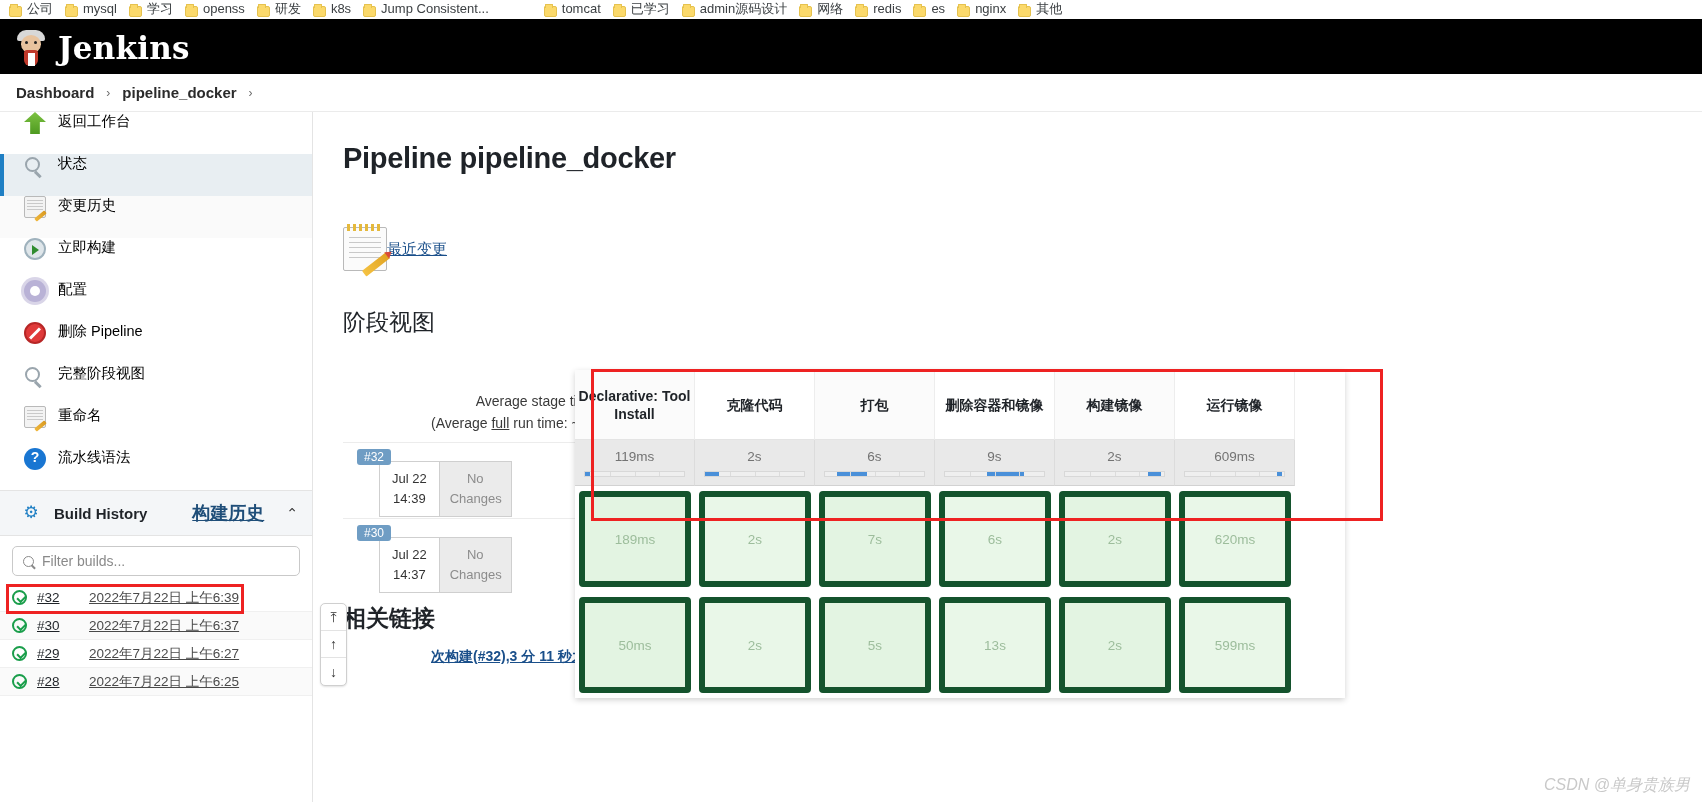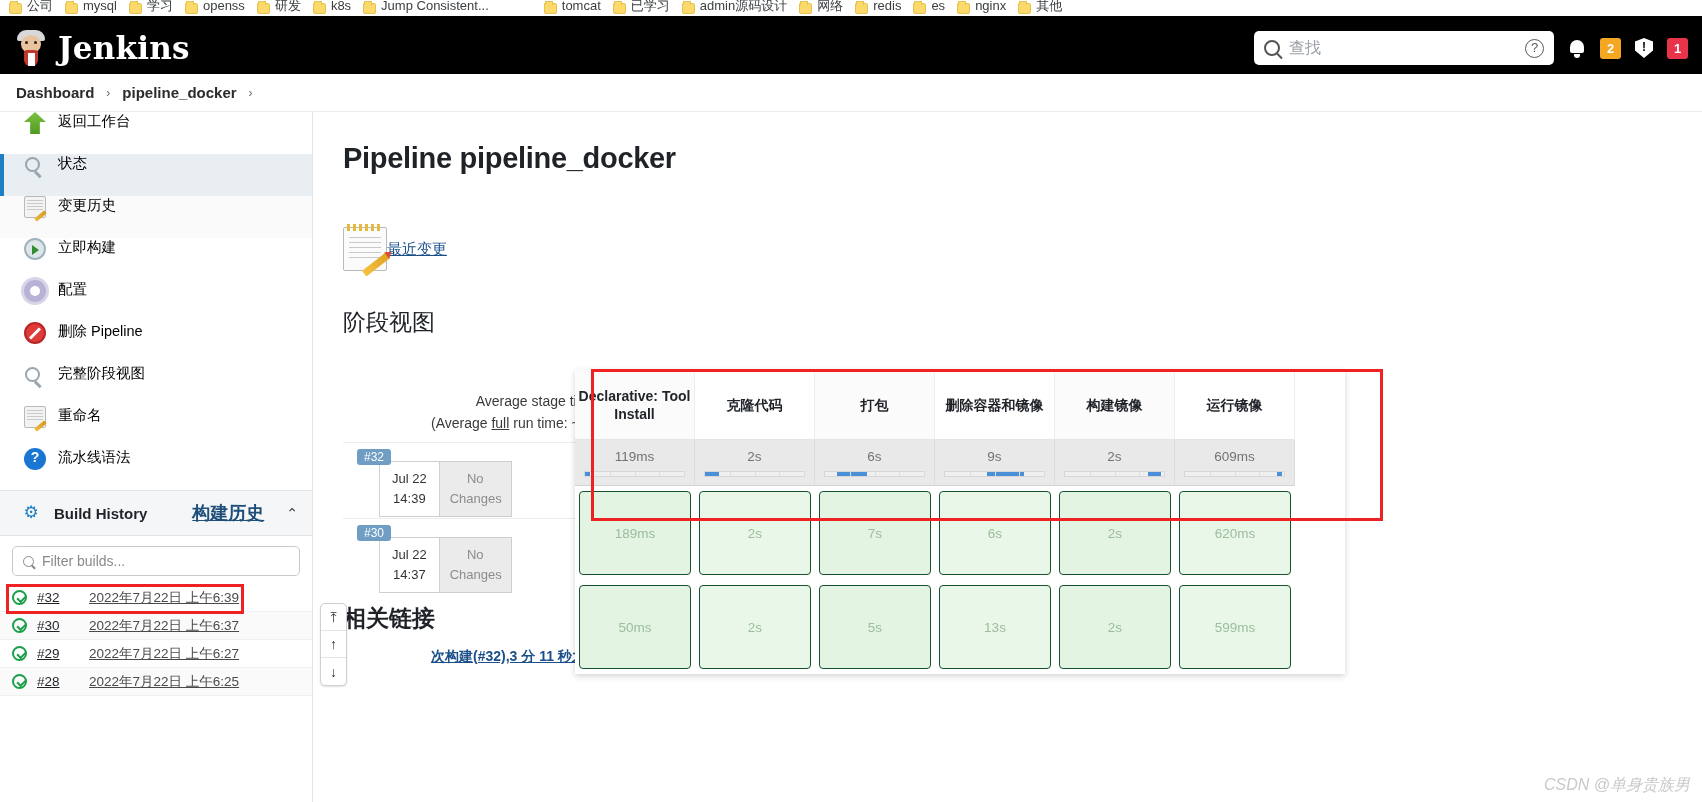--- a/index.html
+++ b/index.html
@@ -12,21 +12,21 @@
     position:relative;
   }
 
   
   #bookmarks {
     height:22px; width:100%;
     background:#ffffff;
     display:flex; align-items:flex-end;
     padding:0 6px 1px 6px;
     overflow:hidden;
-    border-bottom:6px solid #000000;
+    border-bottom:3px solid #000000;
   }
   .bm { display:flex; align-items:center; gap:5px; padding:0 9px 0 3px; white-space:nowrap; }
   .bm-ico {
     width:13px; height:11px; flex:0 0 auto;
     background:#fbd96b; border:1px solid #e6c24e; border-radius:1px 2px 2px 2px;
     position:relative;
   }
   .bm-ico:after{
     content:""; position:absolute; left:0; top:-3px; width:6px; height:3px;
     background:#fbd96b; border:1px solid #e6c24e; border-bottom:none; border-radius:1px 1px 0 0;
@@ -215,22 +215,22 @@
                font-weight:bold; font-size:14px; line-height:18px; border-right:1px solid #ededed;
                border-bottom:1px solid #e4e4e4; background:#fbfbfb;}
   .head-cell.white { background:#fff; }
   .avg-cell { background:#e9e9e9; border-right:1px solid #dcdcdc; border-bottom:1px solid #d2d2d2;
               padding:9px 0 8px 0; }
   .avg-cell .t { font-size:13.5px; color:#737373; }
   .meter { height:6px; margin:7px 9px 0 9px; background:#efefef;
            border:1px solid #d8d8d8; position:relative; }
   .meter i { position:absolute; top:0; bottom:0; background:#4a90d9; display:block; }
   .meter .tick { position:absolute; top:0; bottom:0; width:1px; background:#dcdcdc; }
-  .stage-cell { height:84px; margin:5px 4px; border-radius:4px;
-                background:#e3f4e2; border:1px solid #14532d;
+  .stage-cell { height:96px; margin:5px 4px; border-radius:4px;
+                background:#e3f4e2; border:6px solid #14532d;
                 display:flex; align-items:center; justify-content:center;
                 color:#9dbd9c; font-size:13.5px; }
   .stage-cell.light { background:#e9f7e8; }
 
   
   #annot-box { position:absolute; left:591px; top:369px; width:792px; height:152px;
                border:3px solid #ee2222; z-index:40; pointer-events:none; }
 
   #related-links { font-size:23px; font-weight:bold; margin:9px 0 0 0; }
   #footer-link { color:#1a4f8a; font-size:14px; font-weight:bold; margin-top:14px; margin-left:88px;
@@ -310,34 +310,20 @@
     <div class="jenkins-head">
       <div class="jh-hat"></div>
         <div class="jh-face"></div>
         <div class="jh-eyes"></div>
       <div class="jh-tie"></div>
         <div class="jh-shirt"></div>
     </div>
     <div class="brand">Jenkins</div>
   </div>
 
-  <div id="header-right">
-    <div id="searchbox">
-      <span class="mag"></span>
-      <span id="search-input-text">查找</span>
-      <span class="qmark">?</span>
-    </div>
-    <span class="bell">
-      <span class="b-body"></span>
-        <span class="b-clap"></span>
-    </span>
-    <span class="badge warn">2</span>
-    <span class="shield"></span>
-    <span class="badge err">1</span>
-  </div>
 </div>
 
 <div id="breadcrumb">
   <span class="crumb">Dashboard</span>
   <span class="sep">›</span>
   <span class="crumb">pipeline_docker</span>
   <span class="sep">›</span>
 </div>
 
 <div id="body-wrap">

